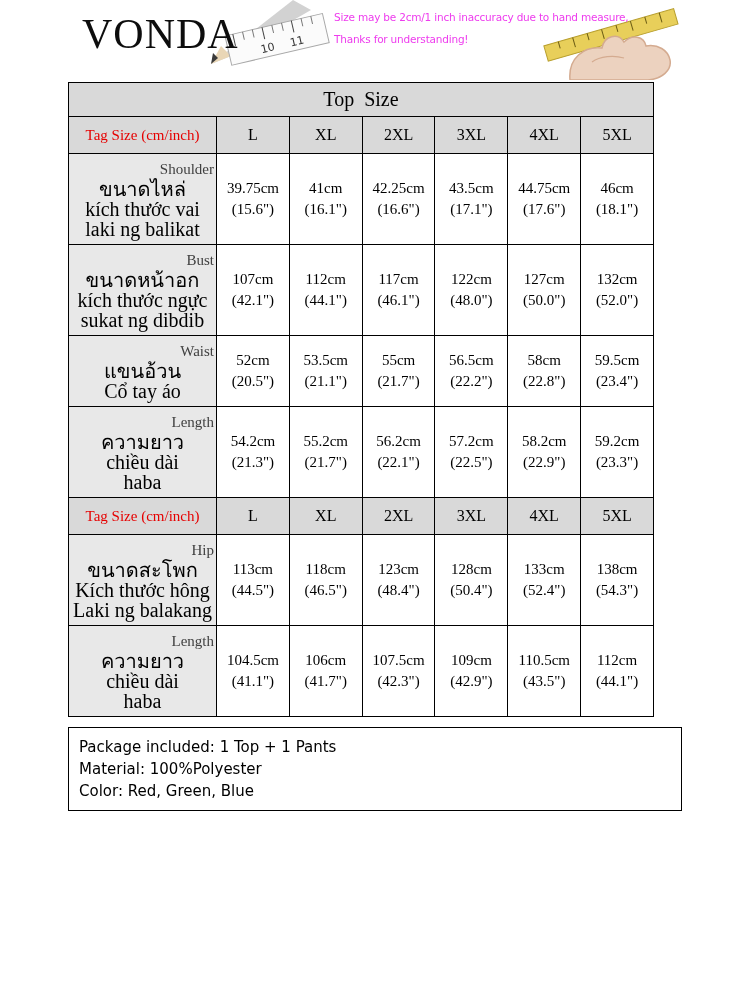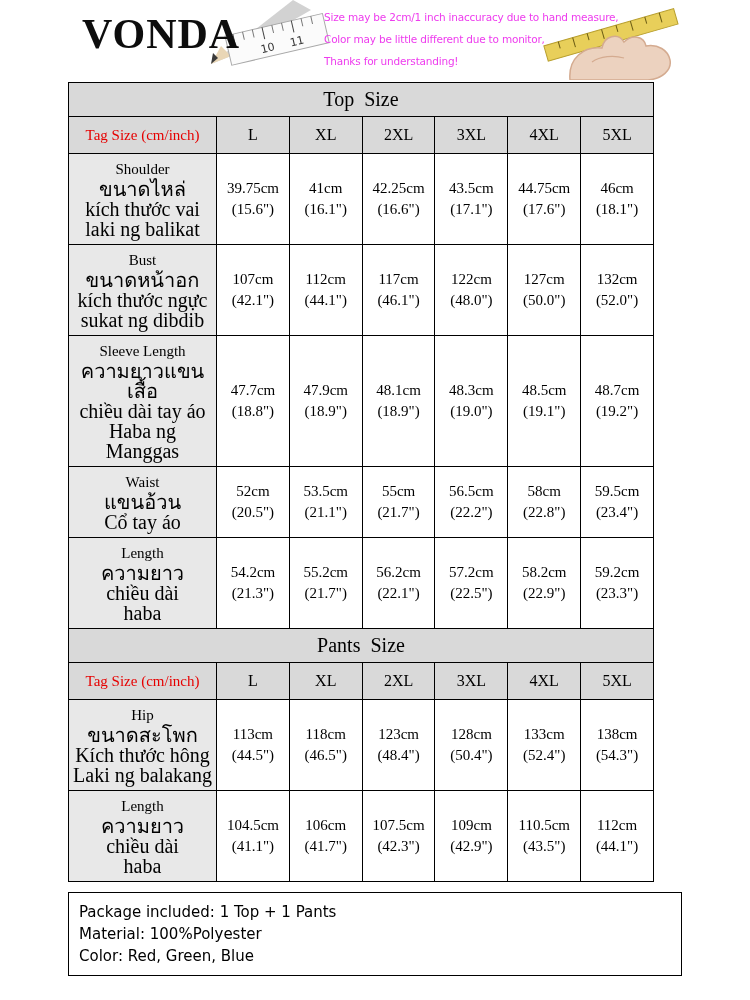--- a/index.html
+++ b/index.html
@@ -9,43 +9,43 @@
     background:#ffffff;
     font-family:"DejaVu Sans","Liberation Sans",sans-serif;
     color:#000;
   }
   .page { position:relative; width:750px; height:1000px; }
 
   
   .header { position:relative; height:80px; }
   .brand {
     position:absolute; left:82px; top:10px; z-index:3;
-    font-family:"Liberation Serif",serif; font-weight:700;
+    font-family:"Liberation Serif",serif; font-weight:400;
     font-size:42px; letter-spacing:1px; color:#0d0d0d;
   }
   .art { position:absolute; z-index:1; }
   .art-pencil { left:185px; top:0; }
   .art-hand { left:540px; top:0; }
   .disclaimer {
-    position:absolute; left:324px; top:6px; z-index:2;
+    position:absolute; left:334px; top:6px; z-index:2;
     color:#ee3cee; font-size:10.5px; line-height:22px;
     letter-spacing:-0.2px; white-space:nowrap;
   }
 
   
   .tables-host { width:614px; margin:2px auto 0; }
   table.size-table { border-collapse:collapse; table-layout:fixed; width:586px;font-family:Liberation Serif, serif; }
   table.size-table + table.size-table { margin-top:-1px; }
   table.size-table td { border:1px solid #000; text-align:center; vertical-align:middle; }
   col.col-label { width:148px; }
   td.banner { background:#d9d9d9; font-size:20px; padding:5px 0; white-space:pre; }
   td.tag-head { background:#d9d9d9; color:#e60000; font-size:15px; padding:9px 8px; }
   td.size-head { background:#d9d9d9; font-size:16px; padding:9px 0; }
   td.row-label { background:#e8e8e8; padding:5px 2px; }
-  .label-en { color:#000000; font-size:15px; line-height:20px; }
+  .label-en { color:#404040; font-size:15px; line-height:20px;text-align:right; }
   .label-sub { font-size:20px; line-height:20px; white-space:pre-line; color:#000; }
   td.val { background:#fff; font-size:15px; line-height:21px; white-space:pre-line; padding:11px 2px; }
 
   
   .notes {
     width:614px; margin:10px auto 0; border:1px solid #000;
     padding:8px 10px; font-size:15px; line-height:22px;
   }
 </style>
 </head>
@@ -89,21 +89,20 @@
       </g>
       <path d="M30,80 C28,58 44,46 62,48 C64,36 78,32 84,42 C92,34 104,36 106,46
                C118,44 128,50 130,60 C132,70 122,79 108,80 Z" fill="#ecd2bf" stroke="#d4ab90" stroke-width="1.5"></path>
       <path d="M52,62 C60,56 74,55 84,58" fill="none" stroke="#d4ab90" stroke-width="1.2"></path>
     </svg>
 
     <div class="brand">VONDA</div>
 
     <div class="disclaimer">
       <div>Size may be 2cm/1 inch inaccuracy due to hand measure,</div>
-      <div>Color may be little different due to monitor,</div>
       <div>Thanks for understanding!</div>
     </div>
   </div>
 
   <div class="tables-host">
       <table class="size-table">
         <colgroup>
           <col class="col-label">
           <col>
           <col>
@@ -160,40 +159,20 @@
 (46.1")</td>
             <td class="val">122cm
 (48.0")</td>
             <td class="val">127cm
 (50.0")</td>
             <td class="val">132cm
 (52.0")</td>
           </tr>
           <tr>
             <td class="row-label">
-              <div class="label-en">Sleeve Length</div>
-              <div class="label-sub">ความยาวแขนเสื้อ
-chiều dài tay áo
-Haba ng Manggas</div>
-            </td>
-            <td class="val">47.7cm
-(18.8")</td>
-            <td class="val">47.9cm
-(18.9")</td>
-            <td class="val">48.1cm
-(18.9")</td>
-            <td class="val">48.3cm
-(19.0")</td>
-            <td class="val">48.5cm
-(19.1")</td>
-            <td class="val">48.7cm
-(19.2")</td>
-          </tr>
-          <tr>
-            <td class="row-label">
               <div class="label-en">Waist</div>
               <div class="label-sub">แขนอ้วน
 Cổ tay áo</div>
             </td>
             <td class="val">52cm
 (20.5")</td>
             <td class="val">53.5cm
 (21.1")</td>
             <td class="val">55cm
 (21.7")</td>
@@ -231,23 +210,20 @@
           <col class="col-label">
           <col>
           <col>
           <col>
           <col>
           <col>
           <col>
         </colgroup>
         <tbody>
           <tr>
-            <td colspan="7" class="banner">Pants  Size</td>
-          </tr>
-          <tr>
             <td class="tag-head">Tag Size (cm/inch)</td>
             <td class="size-head">L</td>
             <td class="size-head">XL</td>
             <td class="size-head">2XL</td>
             <td class="size-head">3XL</td>
             <td class="size-head">4XL</td>
             <td class="size-head">5XL</td>
           </tr>
           <tr>
             <td class="row-label">

